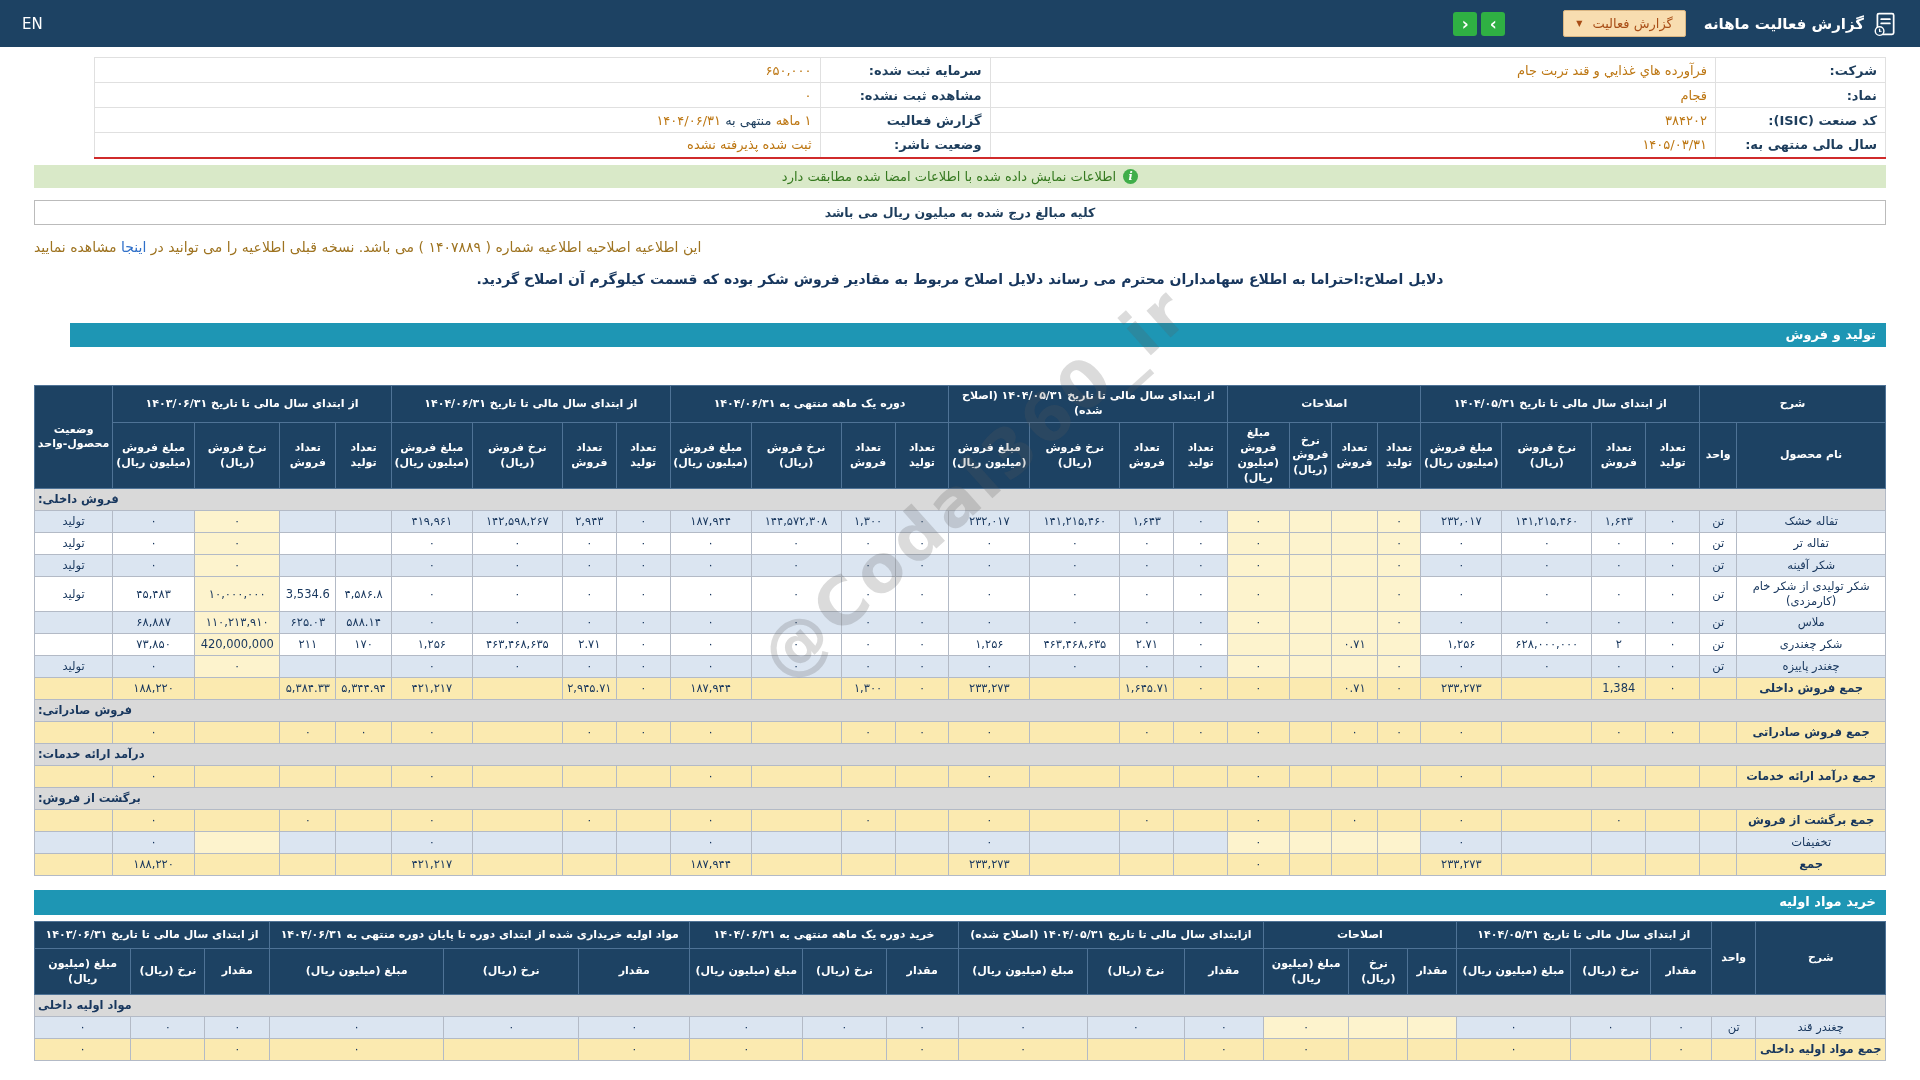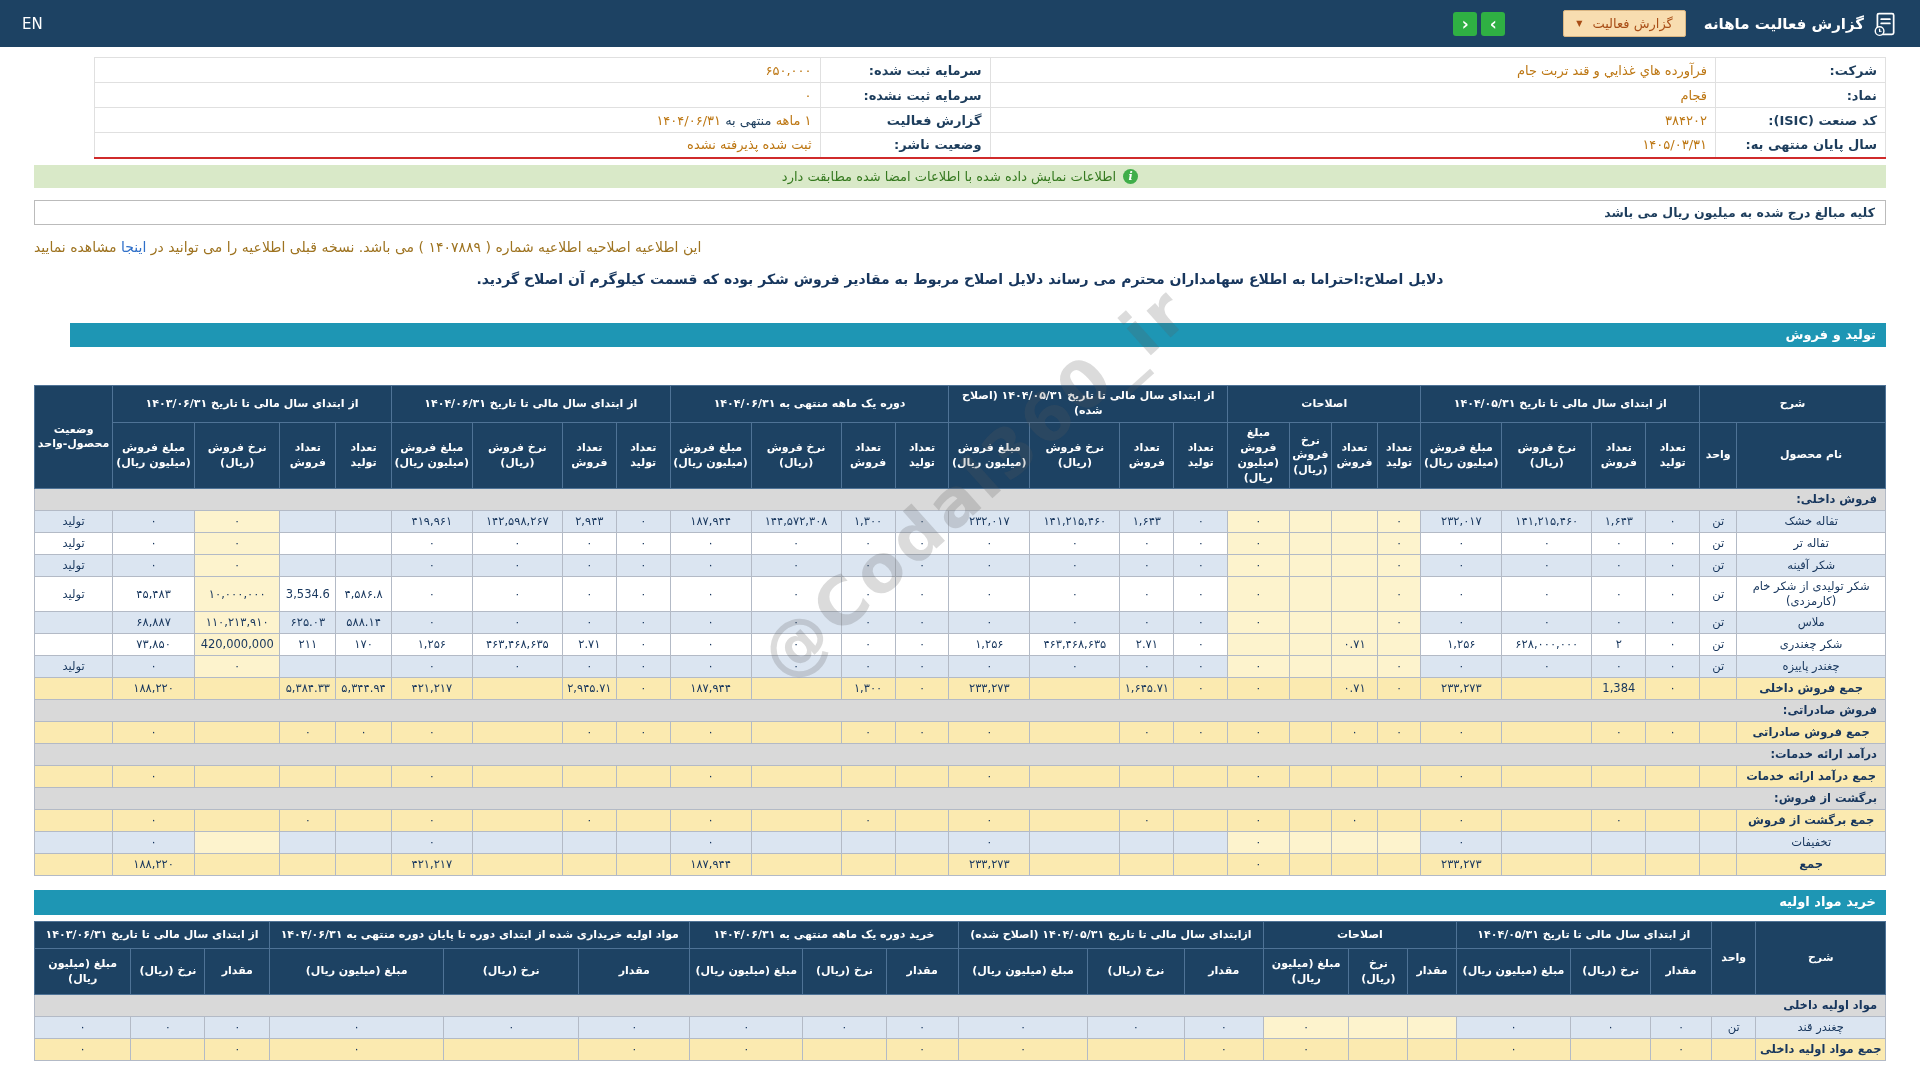--- a/index.html
+++ b/index.html
@@ -55,21 +55,21 @@
   }
   .info-icon {
     width:15px; height:15px; border-radius:50%; background:#3fae49; color:#fff;
     font-size:11px; font-weight:700; font-style:italic; font-family:"DejaVu Serif", serif;
     display:flex; align-items:center; justify-content:center; flex:0 0 auto;
   }
 
   
   .amounts-strip {
     margin-top:12px; border:1px solid #bbb; height:25px;
-    display:flex; align-items:center; justify-content:flex-start;
+    display:flex; align-items:center; justify-content:center;
     padding:0 10px; font-size:12.5px; font-weight:700; color:#1d3d5c;
   }
 
   
   .notice { text-align:left; margin:14px 0 0 0; font-size:14px; color:#9e7320; }
   .notice a { color:#2e6fc9; text-decoration:none; }
   .reasons { text-align:center; margin:16px 0 0 0; font-size:14px; font-weight:700; color:#17365d; }
 
   
   .section-bar {
@@ -96,21 +96,21 @@
   .main td {
     border:1px solid #b3bac6; font-size:11.5px; color:#17365d;
     padding:2px 3px; height:22px; text-align:center; vertical-align:middle;
     line-height:1.3; word-wrap:break-word;
   }
   .data-row.blue td { background:#dbe5f1; }
   .data-row.white td { background:#ffffff; }
   .data-row td.edited { background:#fdf3cd; }
   .sum-row td { background:#fbeab0; }
   .sum-row td.name-cell { font-weight:700; }
-  .section-row td { background:#d9d9d9; text-align:right; font-weight:700; padding-right:8px; color:#17365d; }
+  .section-row td { background:#d9d9d9; text-align:left; font-weight:700; padding-right:8px; color:#17365d; }
   .name-cell { text-align:right; padding-right:6px; }
 
   .watermark {
     position:absolute; top:60px; left:36%;
     transform:rotate(-42deg);
     font-size:66px; font-weight:700; letter-spacing:4px;
     color:rgba(90,90,90,0.22); direction:ltr;
     pointer-events:none; z-index:5; white-space:nowrap;
   }
 </style>
@@ -156,31 +156,31 @@
     <tbody id="company-body">
         <tr>
           <td class="c-label">شرکت:</td>
           <td class="c-value">فرآورده هاي غذايي و قند تربت جام</td>
           <td class="c-label">سرمایه ثبت شده:</td>
           <td class="c-value">۶۵۰,۰۰۰</td>
         </tr>
         <tr>
           <td class="c-label">نماد:</td>
           <td class="c-value">قجام</td>
-          <td class="c-label">سرمایه ثبت نشده:</td>
+          <td class="c-label">مشاهده ثبت نشده:</td>
           <td class="c-value">۰</td>
         </tr>
         <tr>
           <td class="c-label">کد صنعت (ISIC):</td>
           <td class="c-value">۳۸۴۲۰۲</td>
           <td class="c-label">گزارش فعالیت</td>
           <td class="c-value"><span class="hl">۱ ماهه</span><span class="plain"> منتهی به </span><span class="hl">۱۴۰۴/۰۶/۳۱</span></td>
         </tr>
         <tr>
-          <td class="c-label">سال پایان منتهی به:</td>
+          <td class="c-label">سال مالی منتهی به:</td>
           <td class="c-value">۱۴۰۵/۰۳/۳۱</td>
           <td class="c-label">وضعیت ناشر:</td>
           <td class="c-value">ثبت شده پذیرفته نشده</td>
         </tr>
       </tbody>
   </table>
 
   <div class="info-bar">
     <span class="info-icon">i</span>
     <span>اطلاعات نمایش داده شده با اطلاعات امضا شده مطابقت دارد</span>

